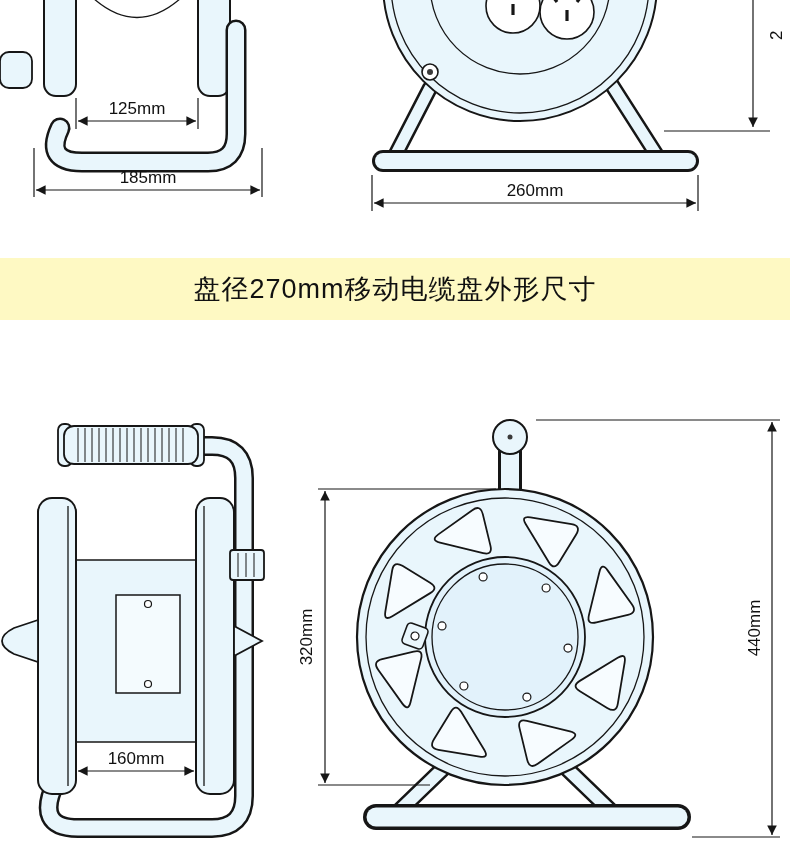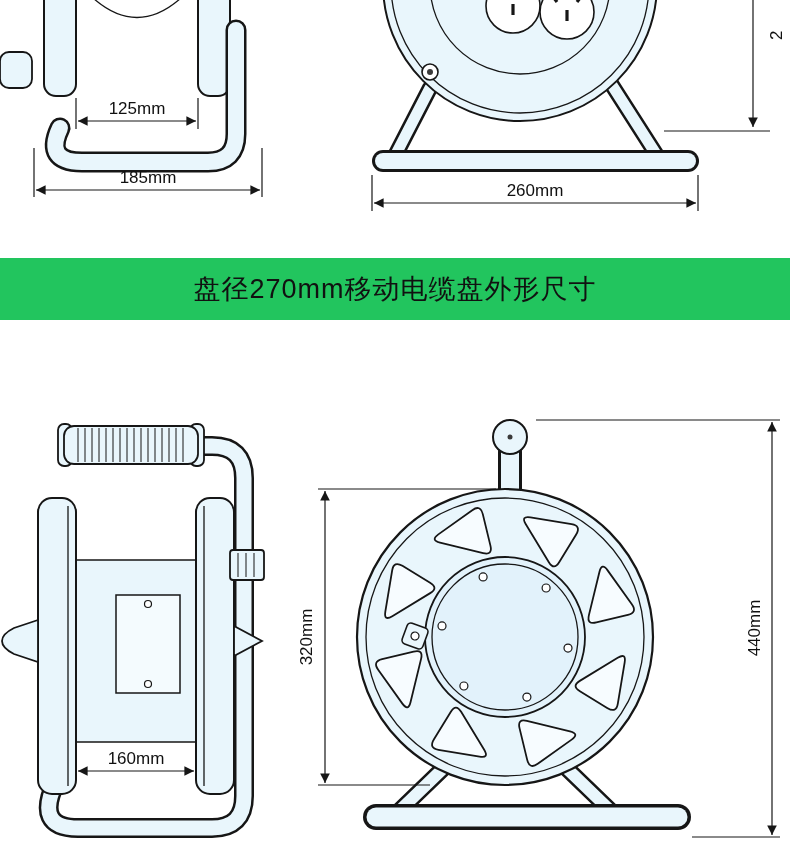--- a/index.html
+++ b/index.html
@@ -1,21 +1,21 @@
 <!DOCTYPE html>
 <html><head>
 <meta charset="utf-8">
 <style>
   * { box-sizing: border-box; }
   html,body { margin:0; padding:0; background:#ffffff; }
   body { font-family:"Liberation Sans", sans-serif; }
   .page { position:relative; width:790px; height:850px; background:#ffffff; overflow:hidden; }
   .banner {
     width:790px; height:62px;
-    background:#22c55e;
+    background:#fef9c3;
     display:flex; align-items:center; justify-content:center;
     color:#111111;
     font-size:27px;
     letter-spacing:1px;
   }
   svg { display:block; }
   svg text { font-family:"Liberation Sans", sans-serif; font-size:17px; fill:#101010; }
   .thin  { stroke:#161616; stroke-width:1.3; fill:none; }
   .dim   { stroke:#161616; stroke-width:1.2; fill:none; }
   .outl  { stroke:#161616; fill:#e9f6fc; }

